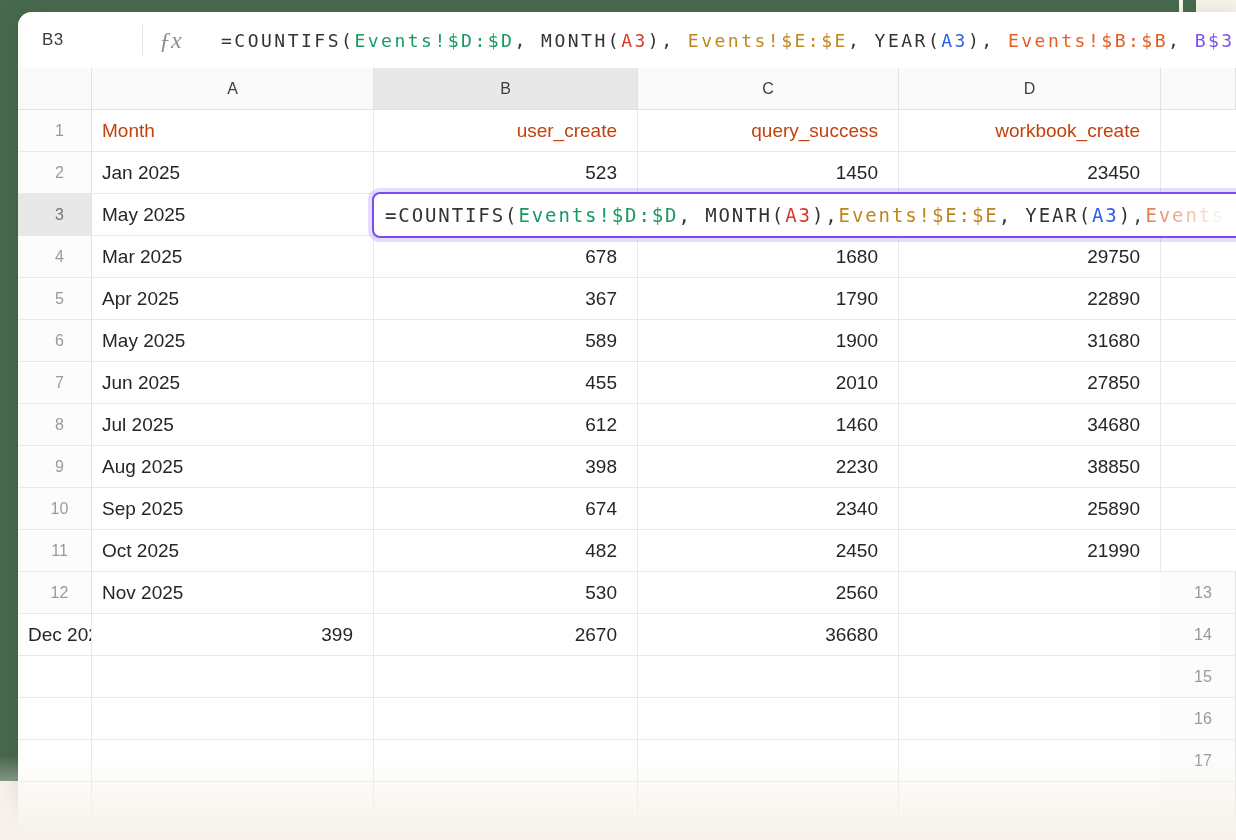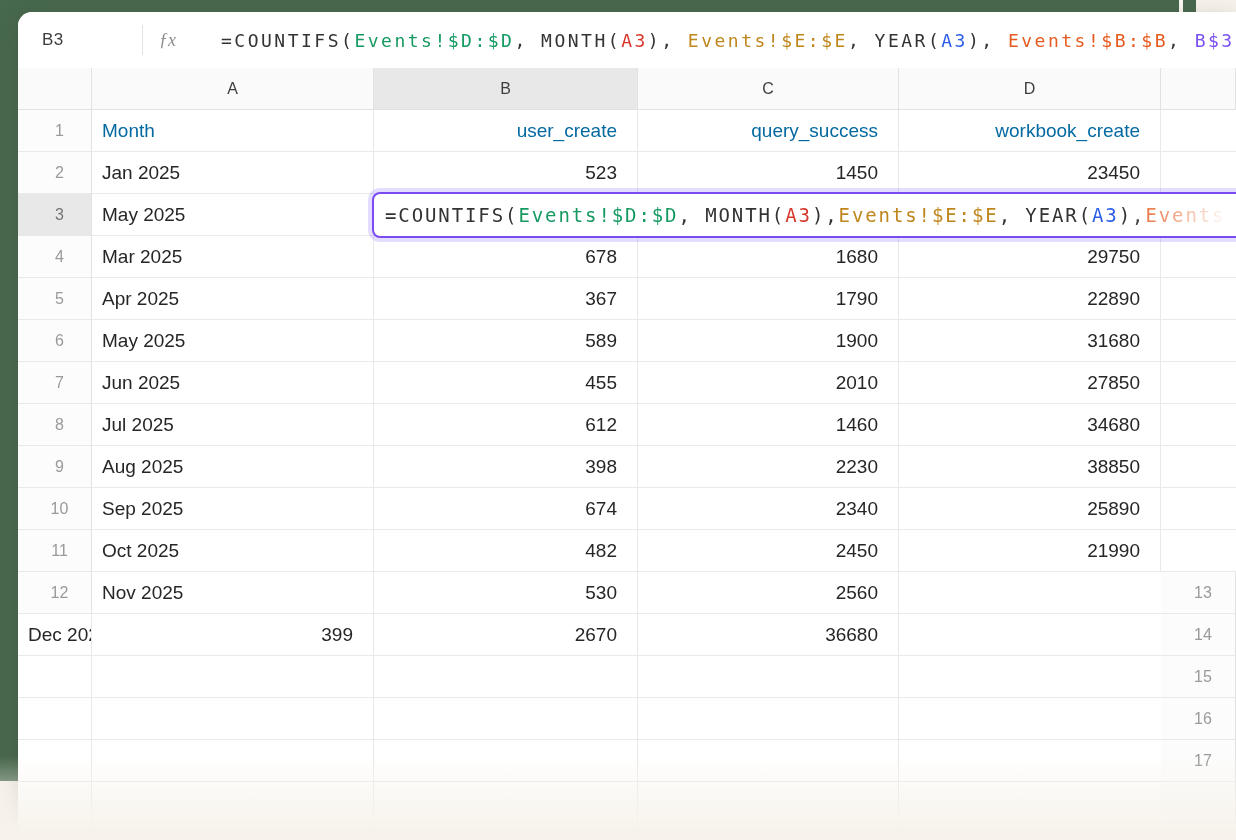--- a/index.html
+++ b/index.html
@@ -25,21 +25,21 @@
     position:absolute;left:0;top:0;right:0;height:56px;
     display:flex;align-items:center;
     border-bottom:6px solid #1d4ed8;background:#fff;
     border-top-left-radius:14px;
   }
   .cell-ref{width:100px;padding-left:24px;font-size:17px;color:#3c3c3c;letter-spacing:.3px;}
   .fbar-divider{width:1px;height:30px;background:#e3e3e3;}
   .fx{
     margin-left:16px;width:26px;
     font-family:"Liberation Serif",serif;font-style:italic;
-    font-size:18px;color:#8f8f8f;
+    font-size:24px;color:#8f8f8f;
   }
   .fbar-formula{
     margin-left:36px;white-space:nowrap;overflow:hidden;flex:1;
     font-family:"DejaVu Sans Mono",monospace;font-size:18px;letter-spacing:2.5px;
   }
 
   
   .grid{
     position:absolute;left:0;top:56px;right:0;
     display:grid;
@@ -58,21 +58,21 @@
     justify-content:center;font-size:16px;color:#3e3e3e;
   }
   .gcell.hdr.sel{background:#e9e8e8;}
   .gcell.rownum{
     background:#fcfcfc;border-right:1px solid #e2e2e2;
     justify-content:center;font-size:16px;color:#9a9a9a;padding-left:10px;
   }
   .gcell.rownum.sel{background:#e9e8e8;color:#757575;}
   .gcell.colA{padding-left:10px;}
   .gcell.num{justify-content:flex-end;padding-right:20px;}
-  .gcell.muted{color:#0369a1;}
+  .gcell.muted{color:#c2410c;}
 
   
   .editor-box{
     position:absolute;left:372px;top:192px;right:-22px;height:46px;
     box-sizing:border-box;background:#fff;
     border:2px solid #7a4bf0;border-radius:8px;
     box-shadow:0 0 0 4px rgba(148,112,255,.24);
     display:flex;align-items:center;padding-left:11px;
     white-space:nowrap;overflow:hidden;
     font-family:"DejaVu Sans Mono",monospace;font-size:19px;letter-spacing:1.9px;

